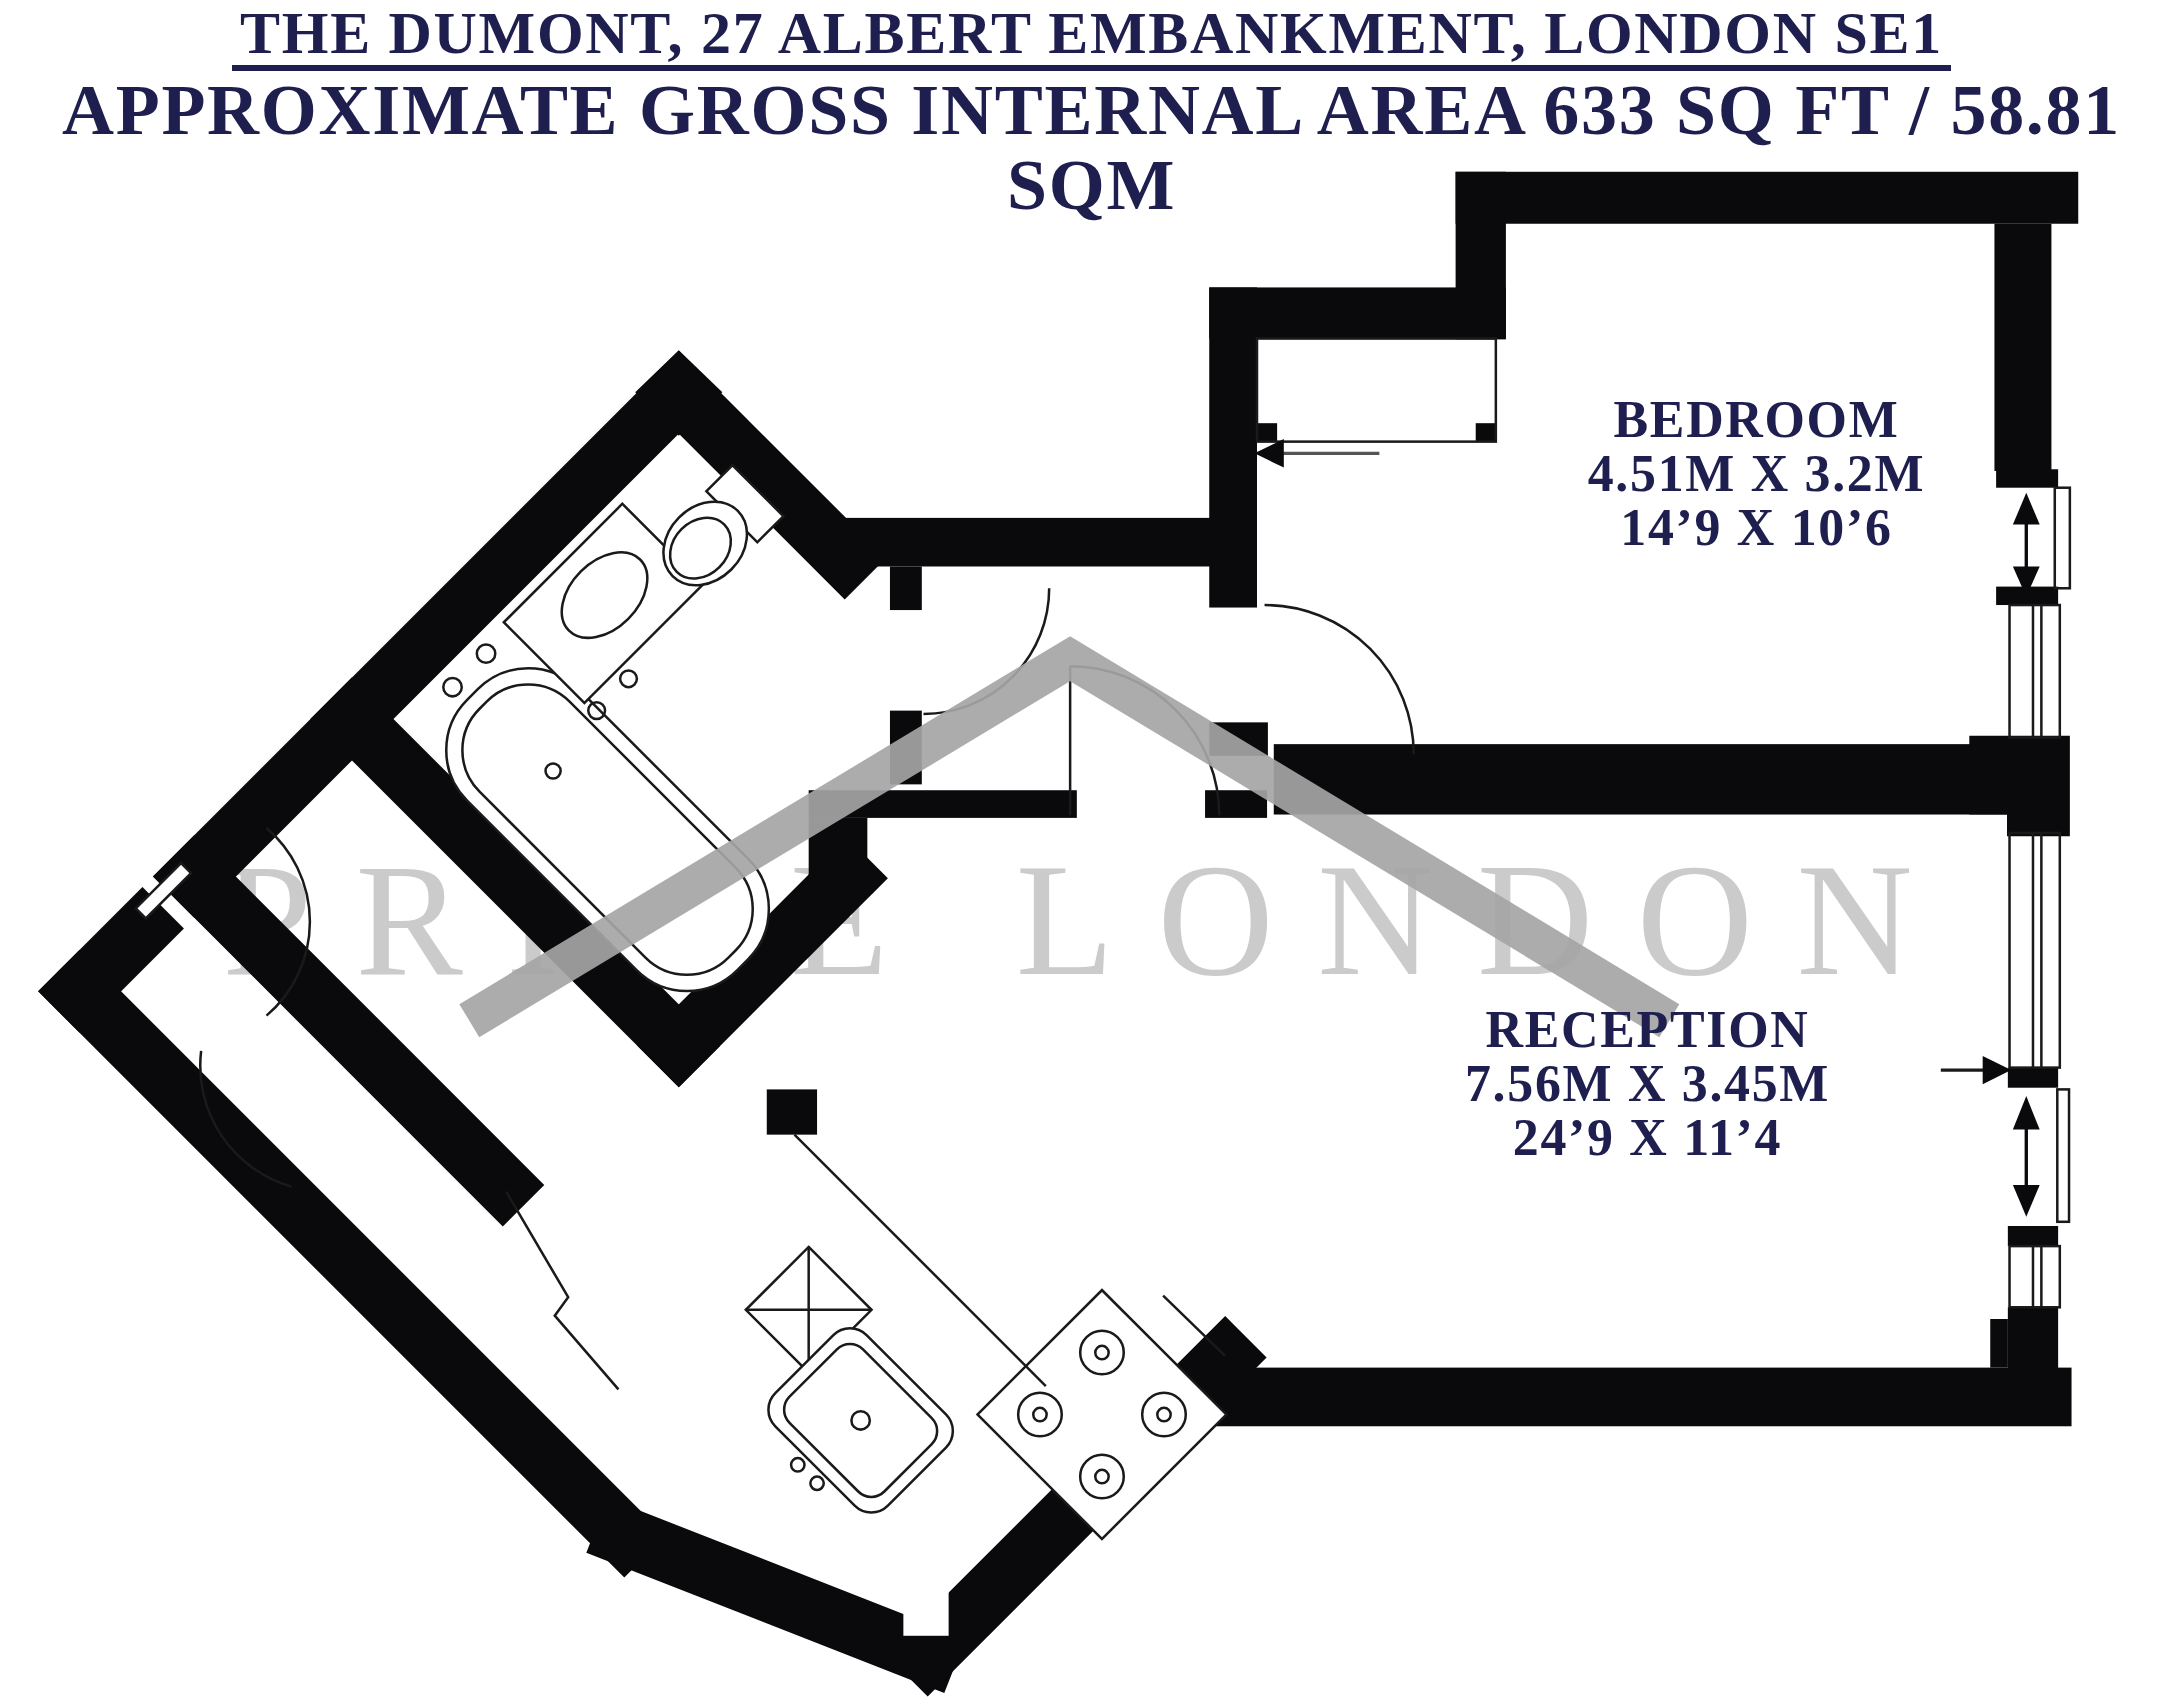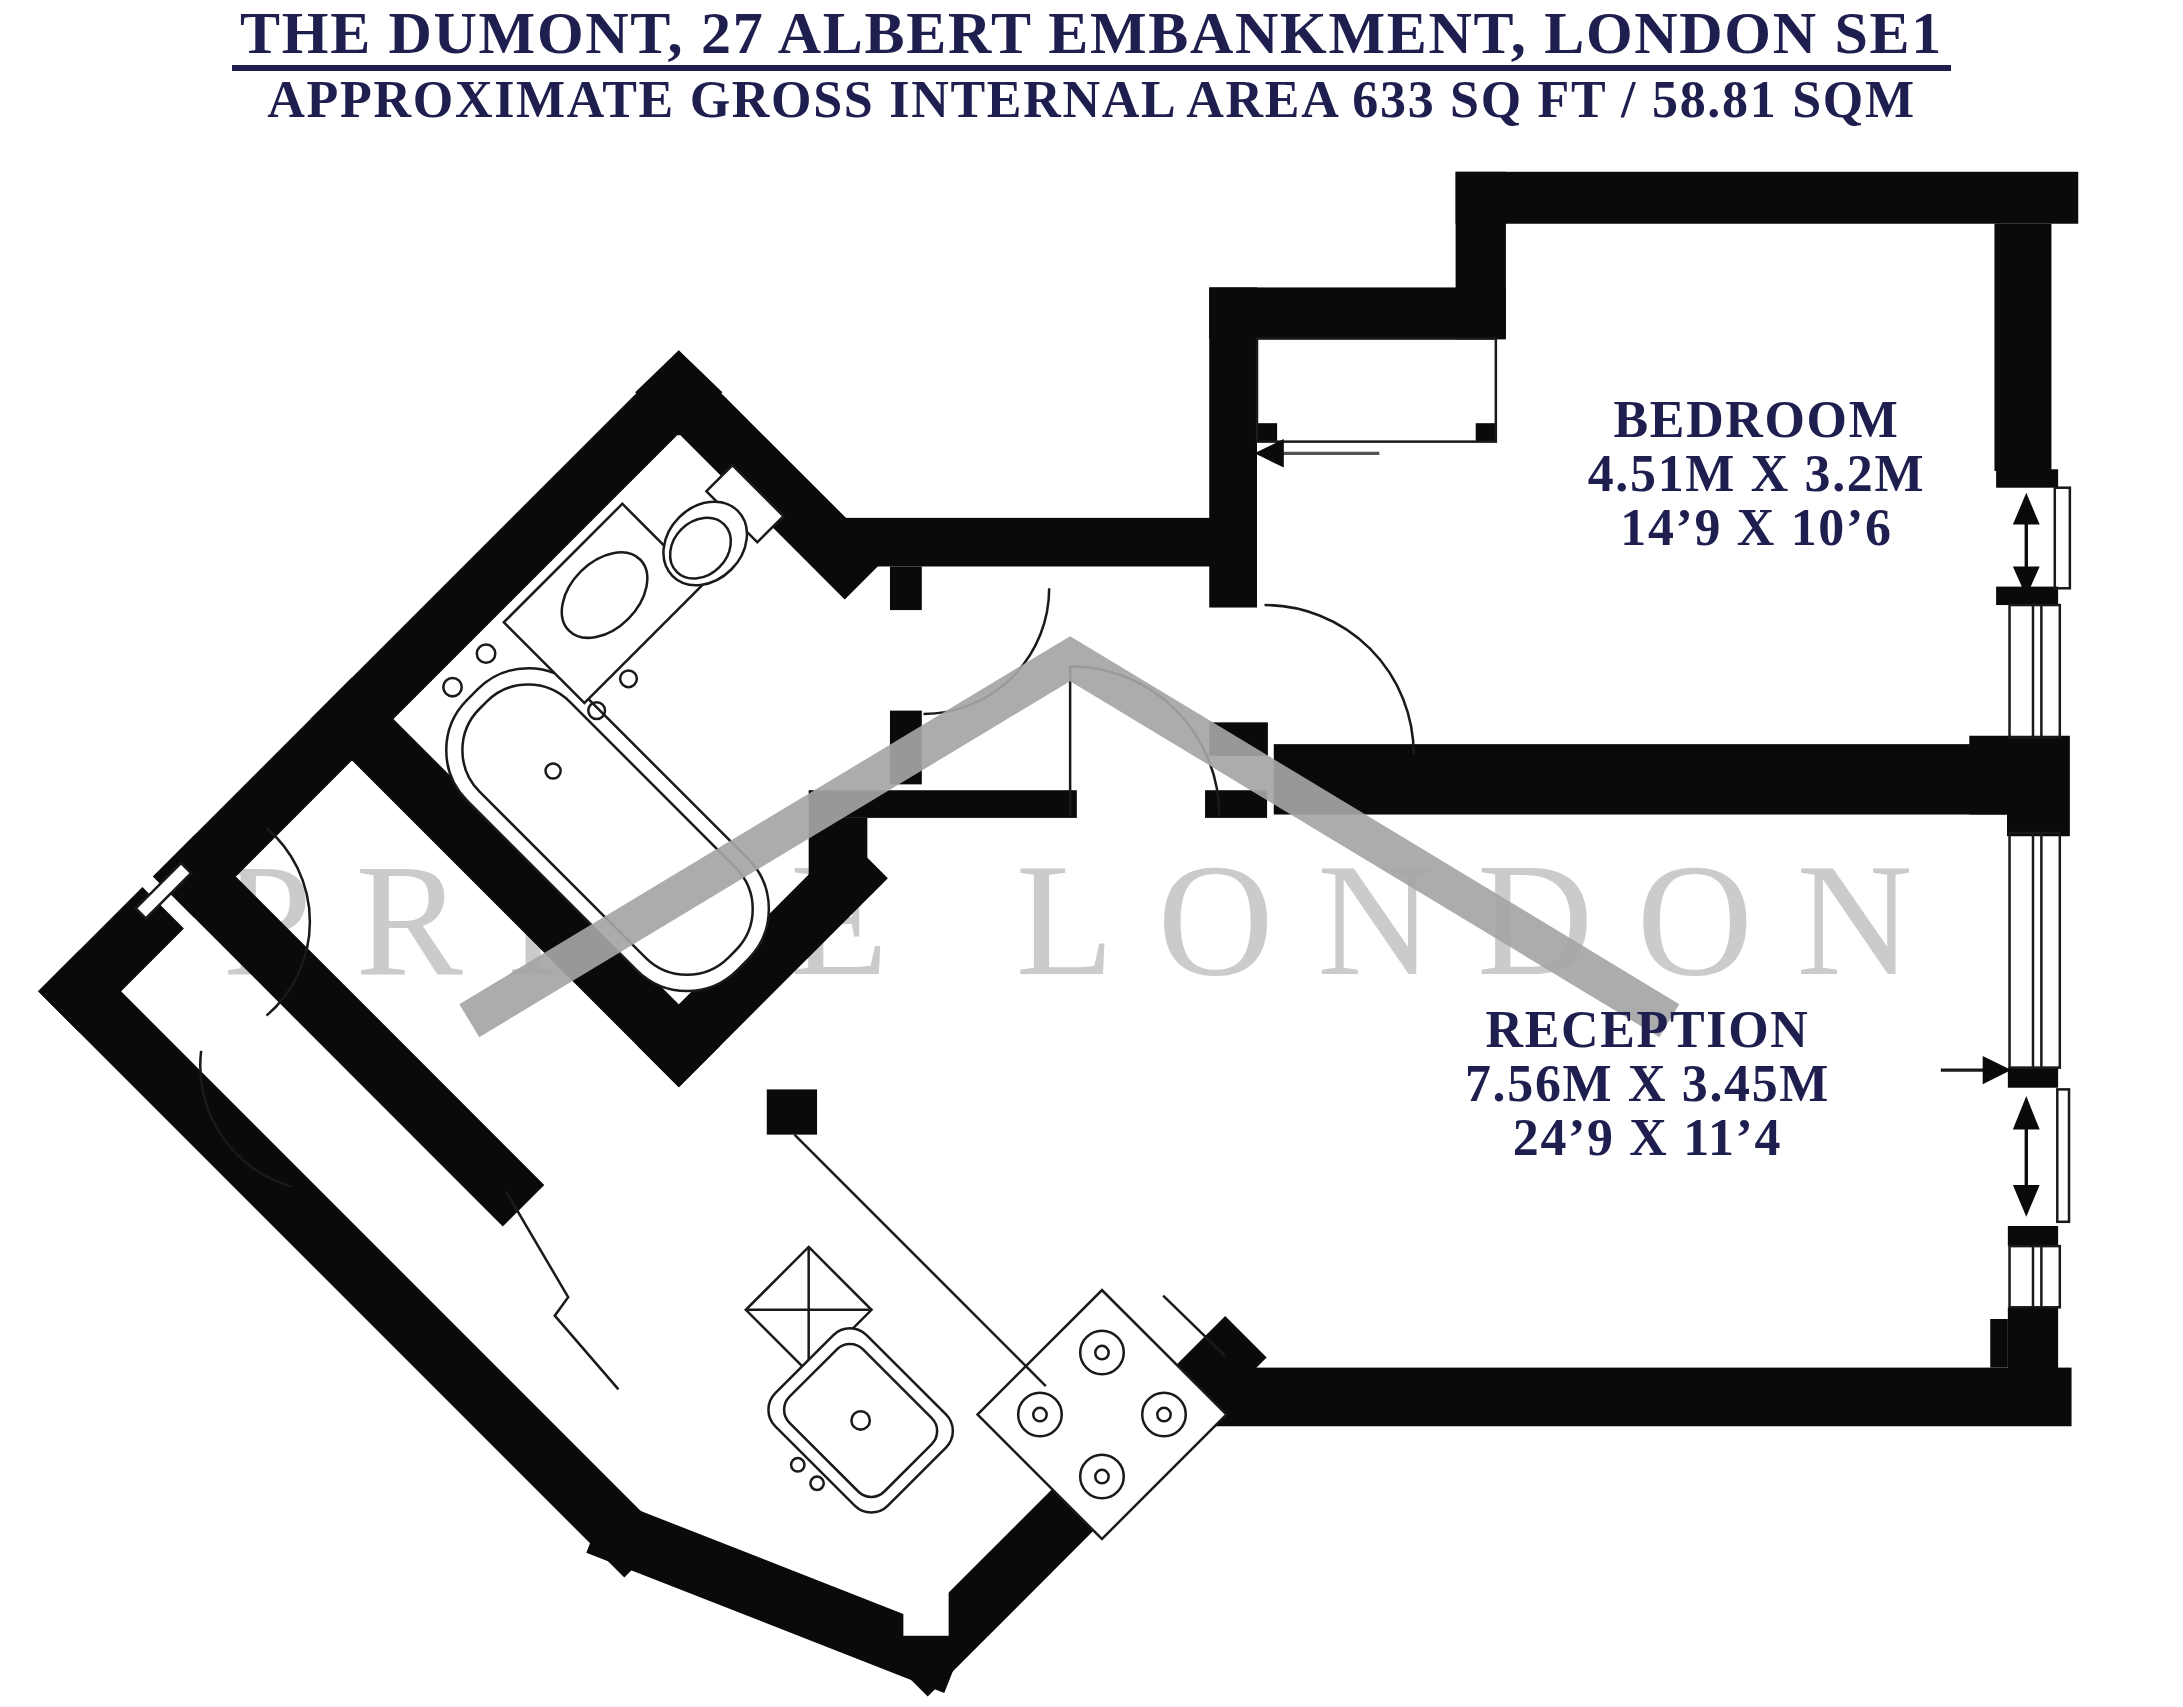--- a/index.html
+++ b/index.html
@@ -1,21 +1,21 @@
 <!DOCTYPE html>
 <html style="font-size:13.4px"><head>
 <meta charset="utf-8">
 <style>
   html,body{margin:0;padding:0;background:#ffffff;}
   .page{position:relative;width:2183px;height:1707px;background:#ffffff;overflow:hidden;
         font-family:"Liberation Serif", serif;}
   .titleblock{position:absolute;top:3.4px;left:0;width:100%;text-align:center;color:#1e1e4f;z-index:5;}
   .title-line1{display:inline-block;font-weight:bold;font-size:60px;letter-spacing:1.7px;
                border-bottom:6.7px solid #1e1e4f;padding:0 8.4px 1.7px 8.4px;line-height:1.0;}
-  .title-line2{font-weight:bold;font-size:52px;letter-spacing:1.7px;line-height:1.05;margin-top:1.7px;}
+  .title-line2{font-weight:bold;font-size:72px;letter-spacing:1.7px;line-height:1.05;margin-top:1.7px;}
   svg{position:absolute;left:0;top:0;}
   .wallstroke{stroke:#0a0a0c;stroke-width:70;fill:none;stroke-linecap:square;}
   .wall{fill:#0a0a0c;}
   .thin{stroke:#1a1a1a;stroke-width:3;fill:none;}
   .thinw{stroke:#1a1a1a;stroke-width:3;fill:#ffffff;}
   .roomlabel{font-family:"Liberation Serif",serif;font-weight:bold;fill:#1e1e4f;
              font-size:62px;letter-spacing:2px;text-anchor:middle;}
   .wmtext{font-family:"Liberation Serif",serif;fill:#cbcbcb;font-size:192px;letter-spacing:52px;
           text-anchor:middle;}
 </style>

